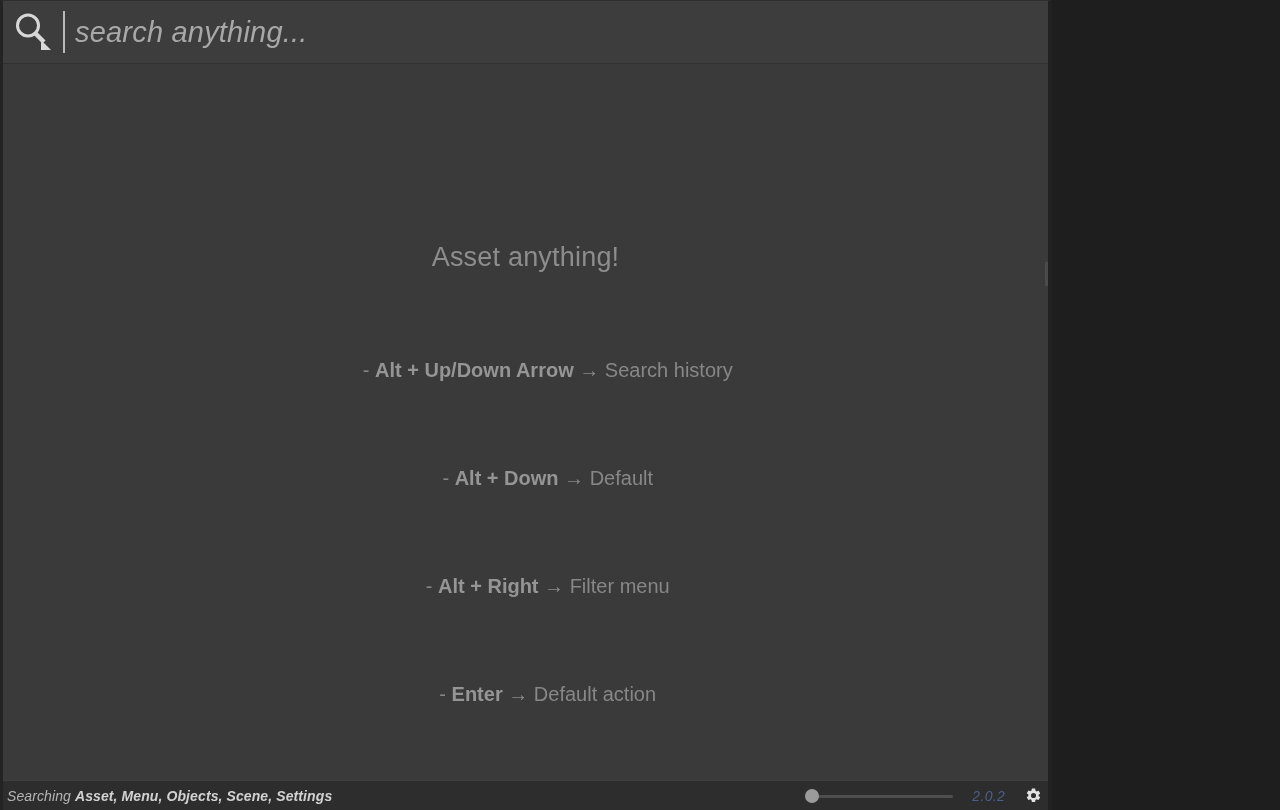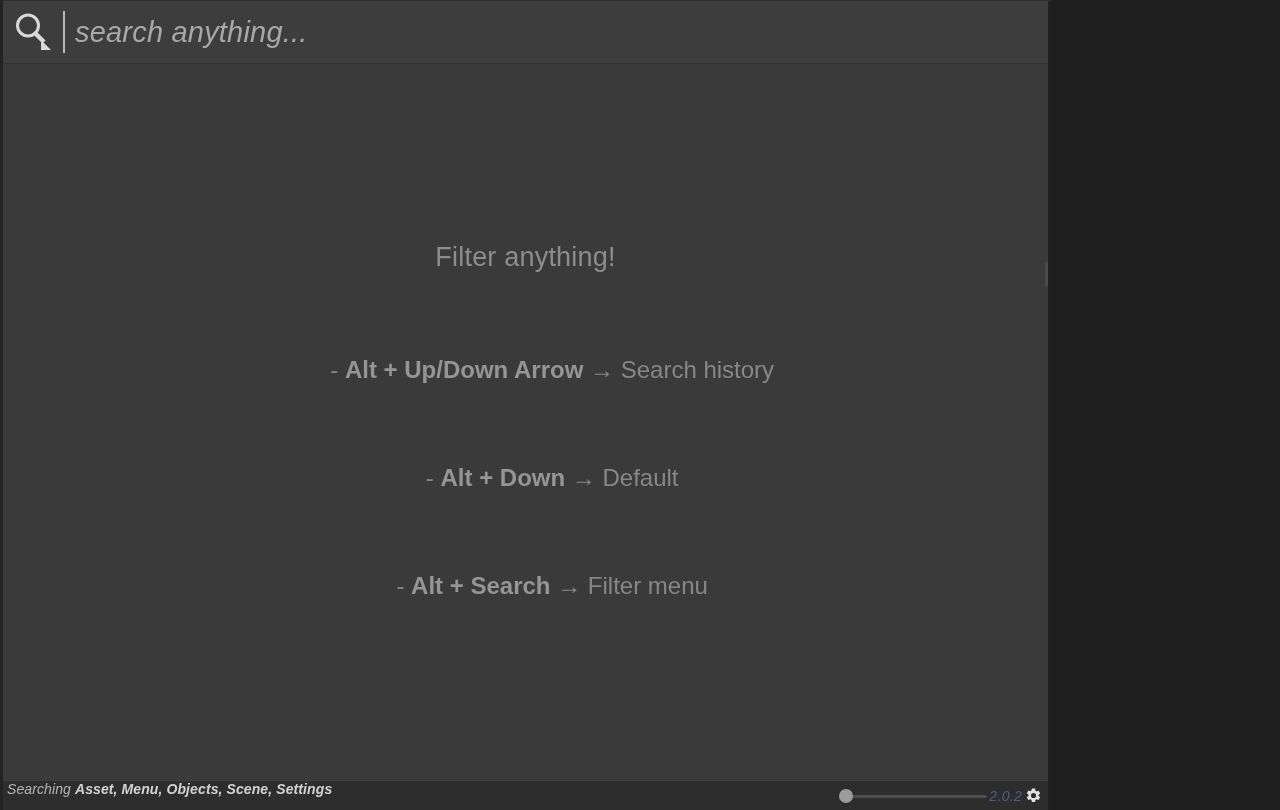--- a/index.html
+++ b/index.html
@@ -96,21 +96,21 @@
 
   #hints-title {
     font-size: 27px;
     color: #8d8d8d;
     line-height: 30px;
     margin-bottom: 44px;
     letter-spacing: 0.2px;
   }
 
   .hint-line {
-    font-size: 24px;
+    font-size: 20px;
     line-height: 36px;
     color: #8a8a8a;
     white-space: pre;
     text-align: center;
   }
   .hint-line .dash { color: #858585; }
   .hint-line .key {
     font-weight: bold;
     color: #959595;
   }
@@ -132,20 +132,21 @@
     opacity: .55;
   }
 
   
   #statusbar {
     flex: 0 0 30px;
     height: 30px;
     background: #2d2d2d;
     border-top: 1px solid #3f3f3f;
     display: flex;
+    align-items: center;
     box-sizing: border-box;
     padding: 0 6px 0 4px;
     position: relative;
   }
 
   #status-left {
     font-size: 14px;
     font-style: italic;
     color: #b4b4b4;
     white-space: pre;
@@ -154,21 +155,21 @@
   #status-left .providers {
     font-weight: bold;
     font-style: italic;
     color: #d2d2d2;
   }
 
   #status-right {
     margin-left: auto;
     display: flex;
     align-items: center;
-    gap: 2px;
+    gap: 19px;
   }
 
   
   #item-size-slider {
     position: relative;
     width: 148px;
     height: 16px;
     display: flex;
     align-items: center;
     cursor: pointer;
@@ -226,34 +227,37 @@
 
     <div id="caret"></div>
 
     <input id="search-input" type="text" autocomplete="off" spellcheck="false" placeholder="search anything..." style="">
   </div>
 
   <div id="body">
 
     <div id="hints">
 
-      <div id="hints-title">Filter anything!</div>
+      <div id="hints-title">Asset anything!</div>
 
       <div class="hint-line">
         <span class="dash">- </span><span class="key">Alt + Up/Down Arrow</span><span class="arrow"> → </span><span class="desc">Search history</span>
       </div>
 
       <div class="hint-line">
         <span class="dash">- </span><span class="key">Alt + Down</span><span class="arrow"> → </span><span class="desc">Default</span>
       </div>
 
       <div class="hint-line">
-        <span class="dash">- </span><span class="key">Alt + Search</span><span class="arrow"> → </span><span class="desc">Filter menu</span>
-      </div>
-
+        <span class="dash">- </span><span class="key">Alt + Right</span><span class="arrow"> → </span><span class="desc">Filter menu</span>
+      </div>
+
+      <div class="hint-line">
+        <span class="dash">- </span><span class="key">Enter</span><span class="arrow"> → </span><span class="desc">Default action</span>
+      </div>
 
       <div class="hint-line">
         
       </div>
 
     </div>
 
     <div id="scroll-hint"></div>
   </div>
 

